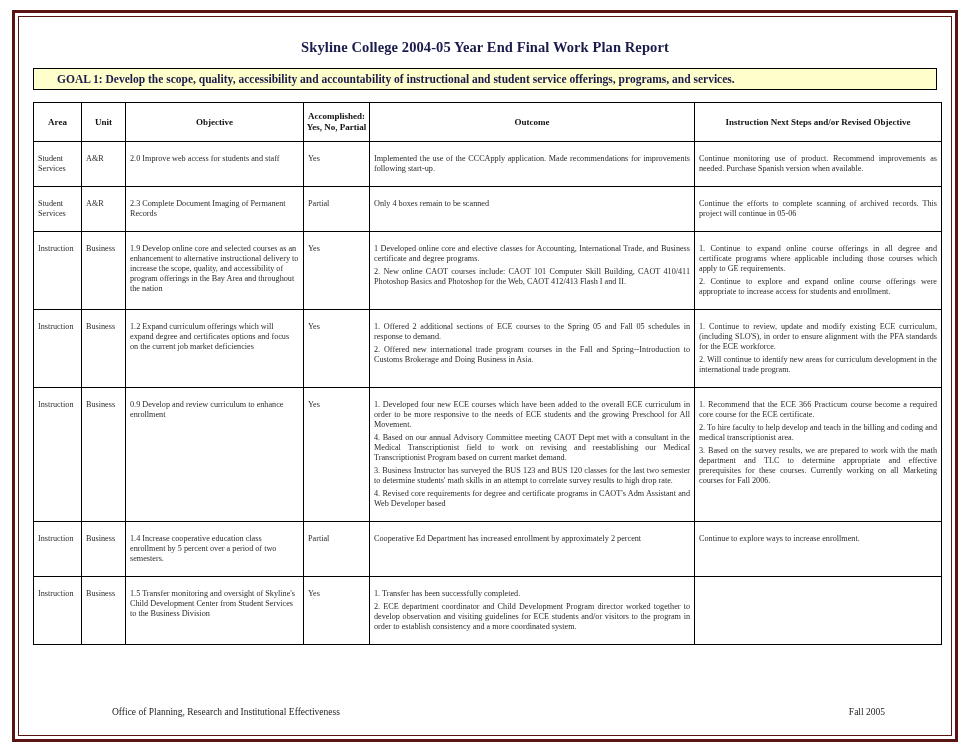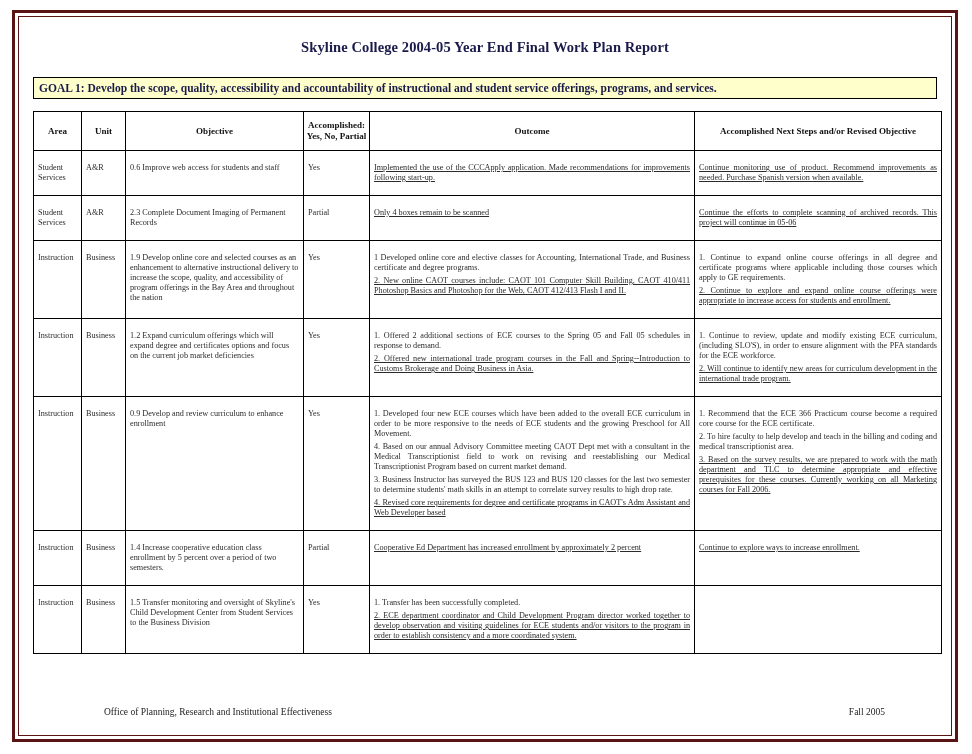--- a/index.html
+++ b/index.html
@@ -32,31 +32,31 @@
     border: 1px solid #5b1414;
     background: #ffffff;
     box-sizing: border-box;
   }
   .doc-title {
     text-align: center;
     font-size: 14.5px;
     font-weight: bold;
     color: #1b1b4b;
     margin-top: 22px;
-    margin-bottom: 21px;
+    margin-bottom: 12px;
     letter-spacing: 0.1px;
   }
   .goal-bar {
     margin: 0 14px 2px 14px;
     background: #ffffcc;
     border: 1px solid #000000;
     font-size: 11.5px;
     font-weight: bold;
     color: #1b1b4b;
-    padding: 4px 6px 4px 5px;
+    padding: 4px 6px 4px 23px;
     box-sizing: border-box;
   }
   table.wp {
     margin: 12px 14px;
     width: 908px;
     border-collapse: collapse;
     table-layout: fixed;
     font-size: 8.2px;
     color: #2b2b2b;
   }
@@ -84,34 +84,33 @@
   }
   td.c-acc {
     text-align: left;
   }
   .cell-p {
     margin: 0 0 3px 0;
     text-align: justify;
   }
   .cell-p:last-child {
     margin-bottom: 0;
-    text-decoration: underline;
   }
   .footer {
     position: absolute;
     left: 0;
     right: 0;
     bottom: 14px;
     height: 14px;
     font-size: 9.5px;
     color: #222222;
   }
   .footer .left {
     position: absolute;
-    left: 52px;
+    left: 60px;
     top: 0;
     padding-left: 33px;
   }
   .footer .right {
     position: absolute;
     right: 66px;
     top: 0;
     padding-left: 48px;
   }
   .col-area { width: 48px; }
@@ -143,28 +142,28 @@
       <thead>
         <tr>
           <th>Area</th>
           <th>Unit</th>
           <th>Objective</th>
           <th>
             <div>Accomplished:</div>
             <div>Yes, No, Partial</div>
           </th>
           <th>Outcome</th>
-          <th>Accomplished Next Steps and/or Revised Objective</th>
+          <th>Instruction Next Steps and/or Revised Objective</th>
         </tr>
       </thead>
       <tbody>
           <tr>
             <td class="c-area">Student Services</td>
             <td class="c-unit">A&amp;R</td>
-            <td class="c-obj">0.6 Improve web access for students and staff</td>
+            <td class="c-obj">2.0 Improve web access for students and staff</td>
             <td class="c-acc">Yes</td>
             <td class="c-out">
               <div class="cell-p">Implemented the use of the CCCApply application.  Made recommendations for improvements following start-up.</div>
             </td>
             <td class="c-rec">
               <div class="cell-p">Continue monitoring use of product.  Recommend improvements as needed.  Purchase Spanish version when available.</div>
             </td>
           </tr>
           <tr>
             <td class="c-area">Student Services</td>

